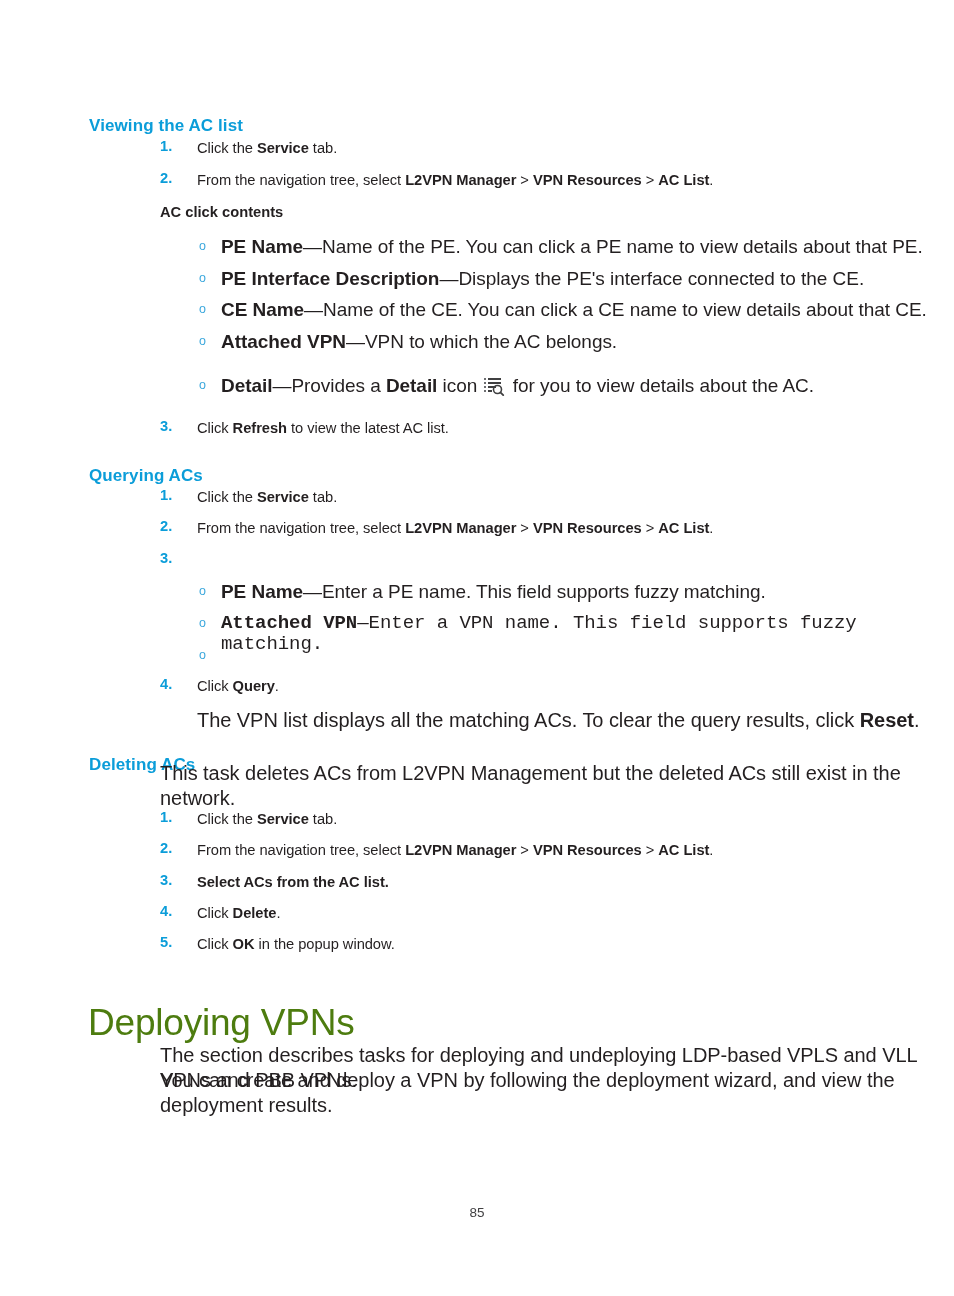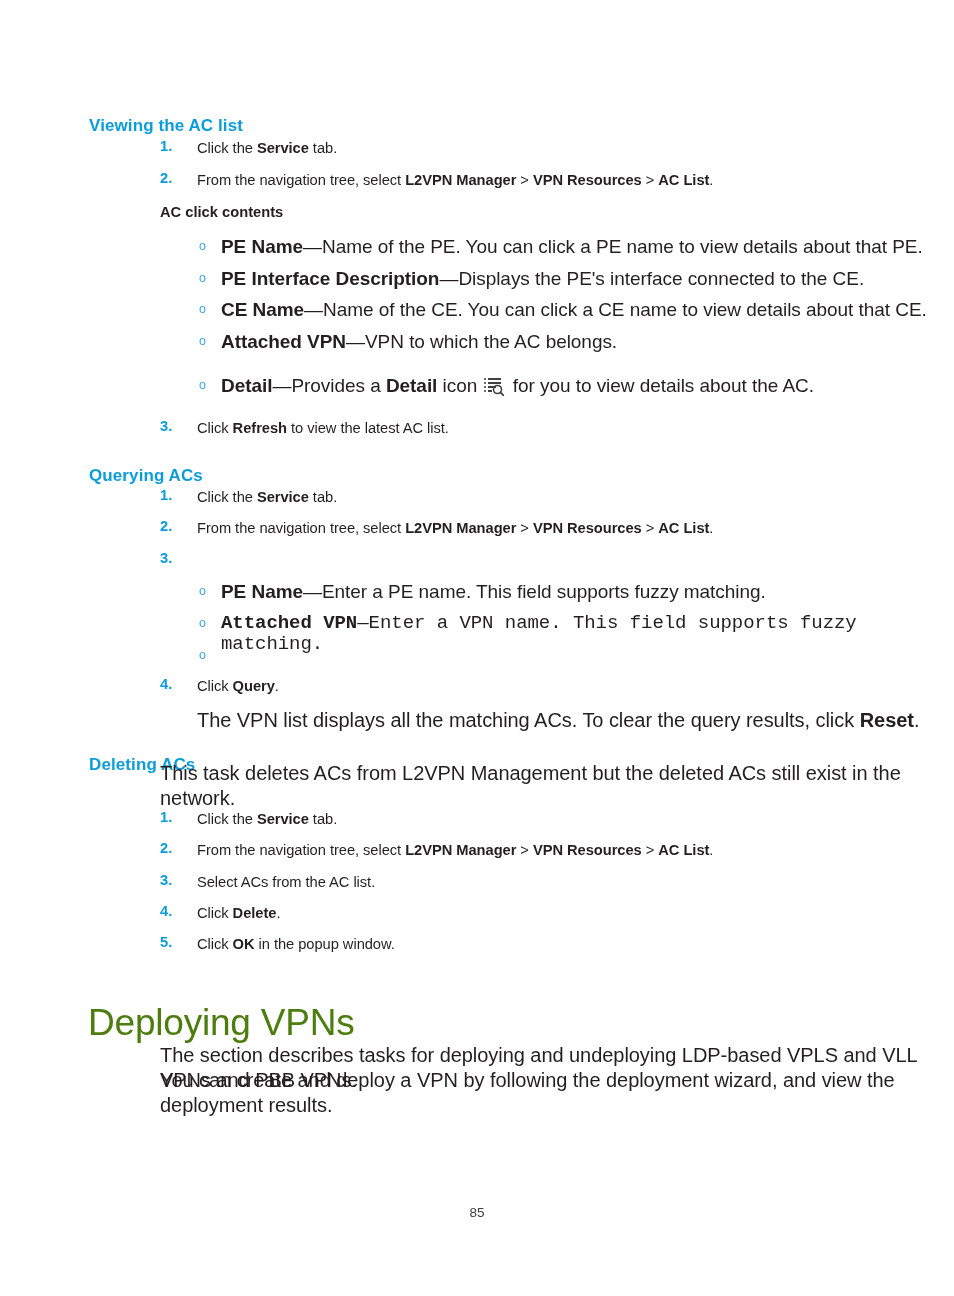--- a/index.html
+++ b/index.html
@@ -192,21 +192,21 @@
 
   <div class="para" style="top:761px;">This task deletes ACs from L2VPN Management but the deleted ACs still exist in the network.</div>
 
   <div class="step-num" style="top:809px;">1.</div>
   <div class="step-body" style="top:809px;">Click the <b>Service</b> tab.</div>
 
   <div class="step-num" style="top:840px;">2.</div>
   <div class="step-body" style="top:840px;">From the navigation tree, select <b>L2VPN Manager</b> &gt; <b>VPN Resources</b> &gt; <b>AC List</b>.</div>
 
   <div class="step-num" style="top:872px;">3.</div>
-  <div class="step-body" style="top:872px;">Select ACs from the AC list.</div>
+  <div class="step-body" style="top:872px;font-weight:bold;">Select ACs from the AC list.</div>
 
   <div class="step-num" style="top:903px;">4.</div>
   <div class="step-body" style="top:903px;">Click <b>Delete</b>.</div>
 
   <div class="step-num" style="top:934px;">5.</div>
   <div class="step-body" style="top:934px;">Click <b>OK</b> in the popup window.</div>
 
   <h1 class="h1" style="top:977px;">Deploying VPNs</h1>
 
   <div class="para" style="top:1068px;">You can create and deploy a VPN by following the deployment wizard, and view the deployment results.</div>

